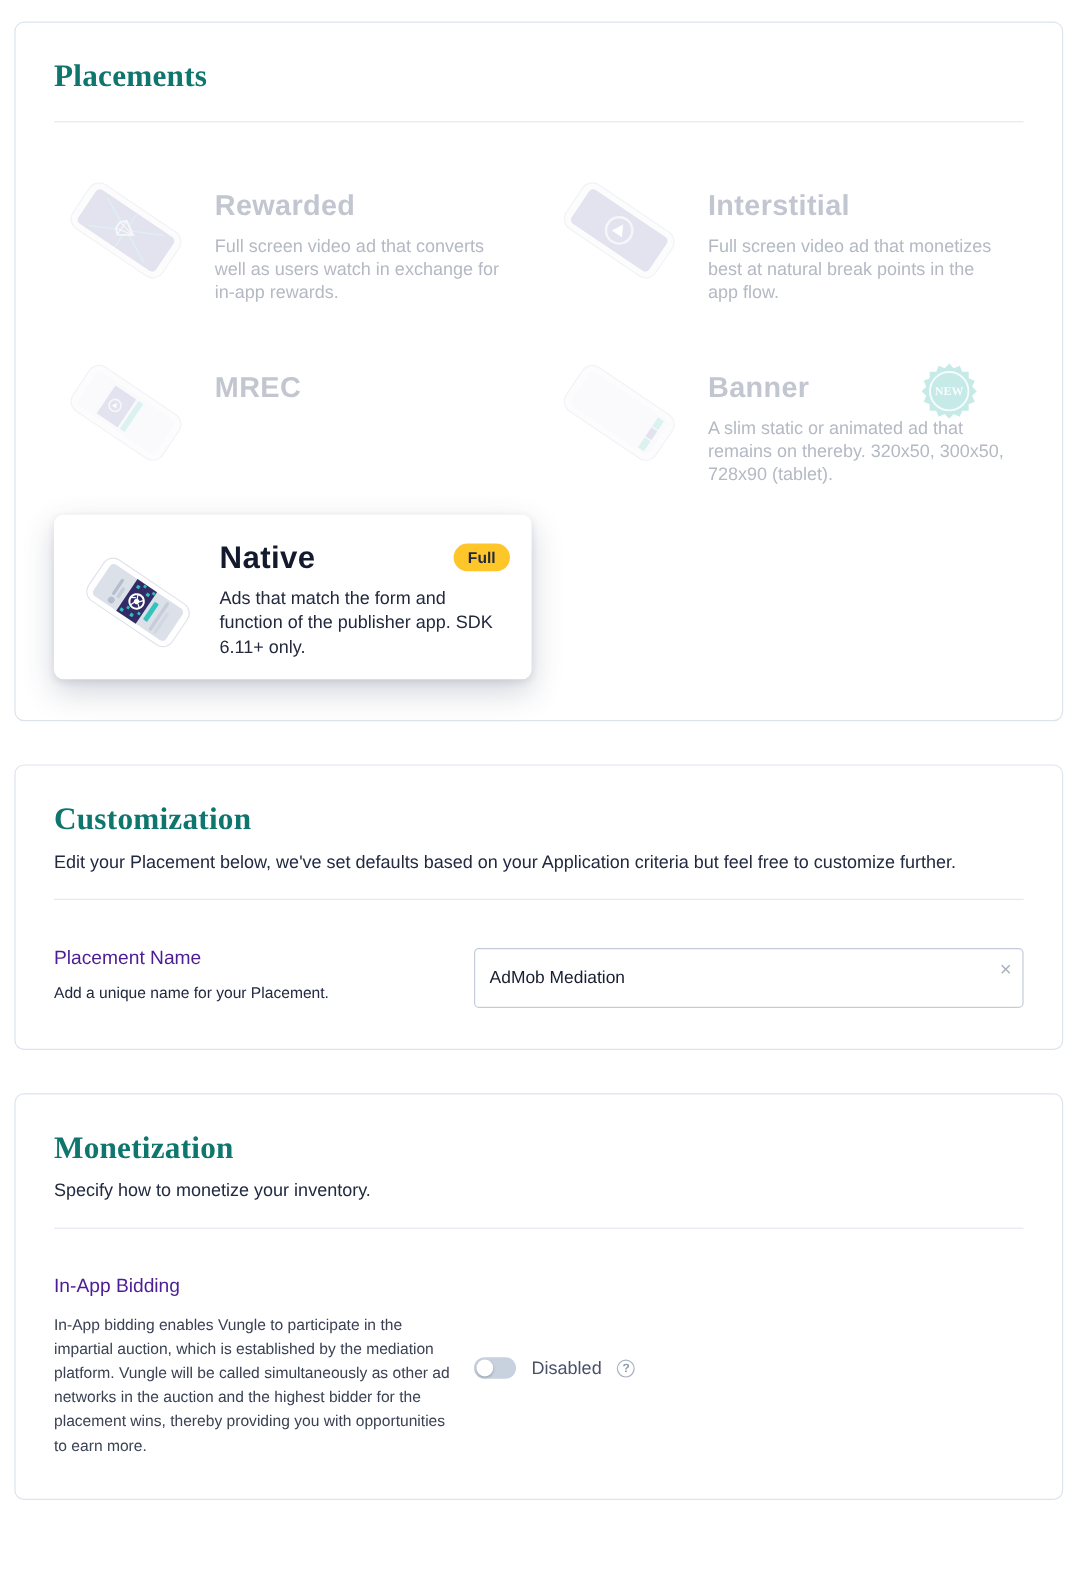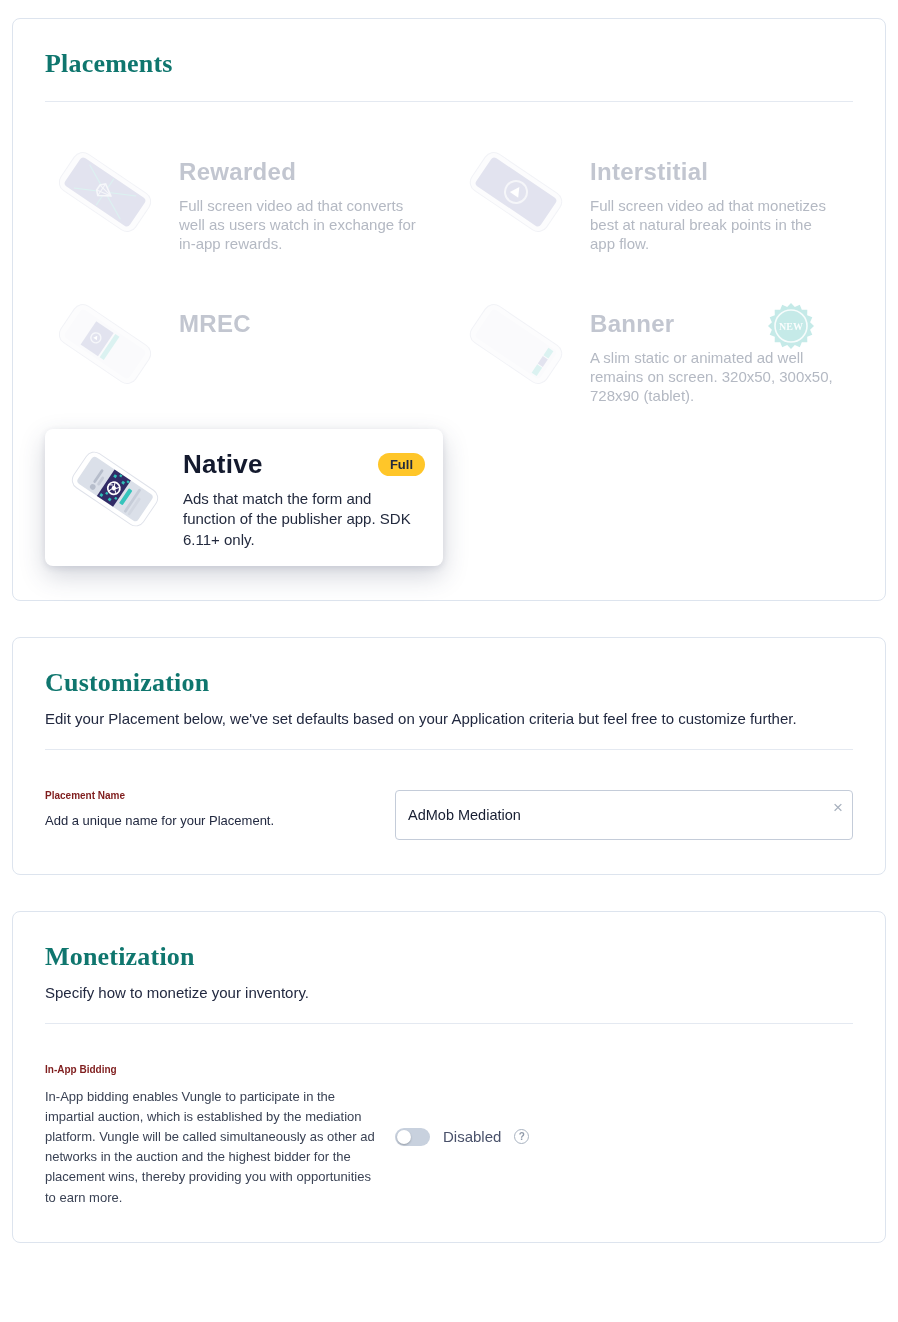--- a/index.html
+++ b/index.html
@@ -52,40 +52,41 @@
   .native-card {
     margin-top:24px;
     width:398px;
     background:#fff;
     border-radius:8px;
     box-shadow:0 10px 26px rgba(55,65,95,.22), 0 2px 6px rgba(55,65,95,.12);
     padding:12px 18px 16px 14px;
     display:flex; gap:12px;
     cursor:pointer;
     position:relative;
+    align-items:flex-end;
   }
   .native-card .picon { width:112px; height:96px; flex:0 0 112px; }
   .native-card .ntext { flex:1; padding-top:8px; }
   .native-title-row { display:flex; align-items:center; justify-content:space-between; }
   .native-card .ptitle-selected {
     font-size:26px; font-weight:700; color:#141a2e; letter-spacing:.3px;
   }
   .beta-badge {
     background:#ffc629; color:#232a3e;
     font-size:13px; font-weight:700;
     border-radius:12px; padding:4px 12px;
   }
   .native-card .pdesc-selected {
     margin-top:9px; font-size:15px; line-height:1.35; color:#232a3e; max-width:252px;
   }
 
   
   .field-row { display:flex; margin-top:40px; }
   .field-left { width:350px; flex:0 0 350px; }
-  .field-label { font-size:10px; font-weight:700; color:#7f1d1d; margin-bottom:12px; }
+  .field-label { font-size:16px; font-weight:400; color:#4c1d95; margin-bottom:12px; }
   .field-help { font-size:13px; color:#222940; }
   .input-wrap { position:relative; flex:1; max-width:462px; }
   .text-input {
     width:100%; height:50px;
     border:1px solid #c4ccd9; border-radius:4px;
     font-family:"Liberation Sans", sans-serif;
     font-size:14.5px; color:#161d31;
     padding:0 32px 0 12px; outline:none; background:#fff;
   }
   .clear-icon {
@@ -191,21 +192,21 @@
             <rect x="38" y="3" width="44" height="90" rx="10" fill="#fbfbfd" stroke="#e4e6ee"></rect>
             <rect x="43" y="9" width="34" height="78" rx="4" fill="#f6f7fa"></rect>
             <rect x="45" y="77" width="10" height="6" fill="#b9e7e4"></rect>
             <rect x="56" y="77" width="9" height="6" fill="#c7c9e0"></rect>
             <rect x="66" y="77" width="9" height="6" fill="#b9e7e4"></rect>
           </g>
         </svg>
       </div>
       <div>
         <div class="ptitle">Banner</div>
-        <div class="pdesc">A slim static or animated ad well remains on screen. 320x50, 300x50, 728x90 (tablet).</div>
+        <div class="pdesc">A slim static or animated ad that remains on thereby. 320x50, 300x50, 728x90 (tablet).</div>
       </div>
       <div class="new-badge">
         <svg width="48" height="48" viewBox="0 0 48 48">
           <polygon fill="#c5eae8" points="47,24 43.1,27.8 45.3,32.8 40.2,34.8 40.3,40.3 34.8,40.2 32.8,45.3 27.8,43.1 24,47 20.2,43.1 15.2,45.3 13.2,40.2 7.7,40.3 7.8,34.8 2.7,32.8 4.9,27.8 1,24 4.9,20.2 2.7,15.2 7.8,13.2 7.7,7.7 13.2,7.8 15.2,2.7 20.2,4.9 24,1 27.8,4.9 32.8,2.7 34.8,7.8 40.3,7.7 40.2,13.2 45.3,15.2 43.1,20.2"></polygon>
           <circle cx="24" cy="24" r="16" fill="none" stroke="#ffffff" stroke-opacity=".85" stroke-width="1.6"></circle>
           <text x="24" y="27.5" text-anchor="middle" font-family="Liberation Serif, serif" font-size="10" font-weight="700" fill="#ffffff" fill-opacity=".9">NEW</text>
         </svg>
       </div>
     </div>
   </div>

